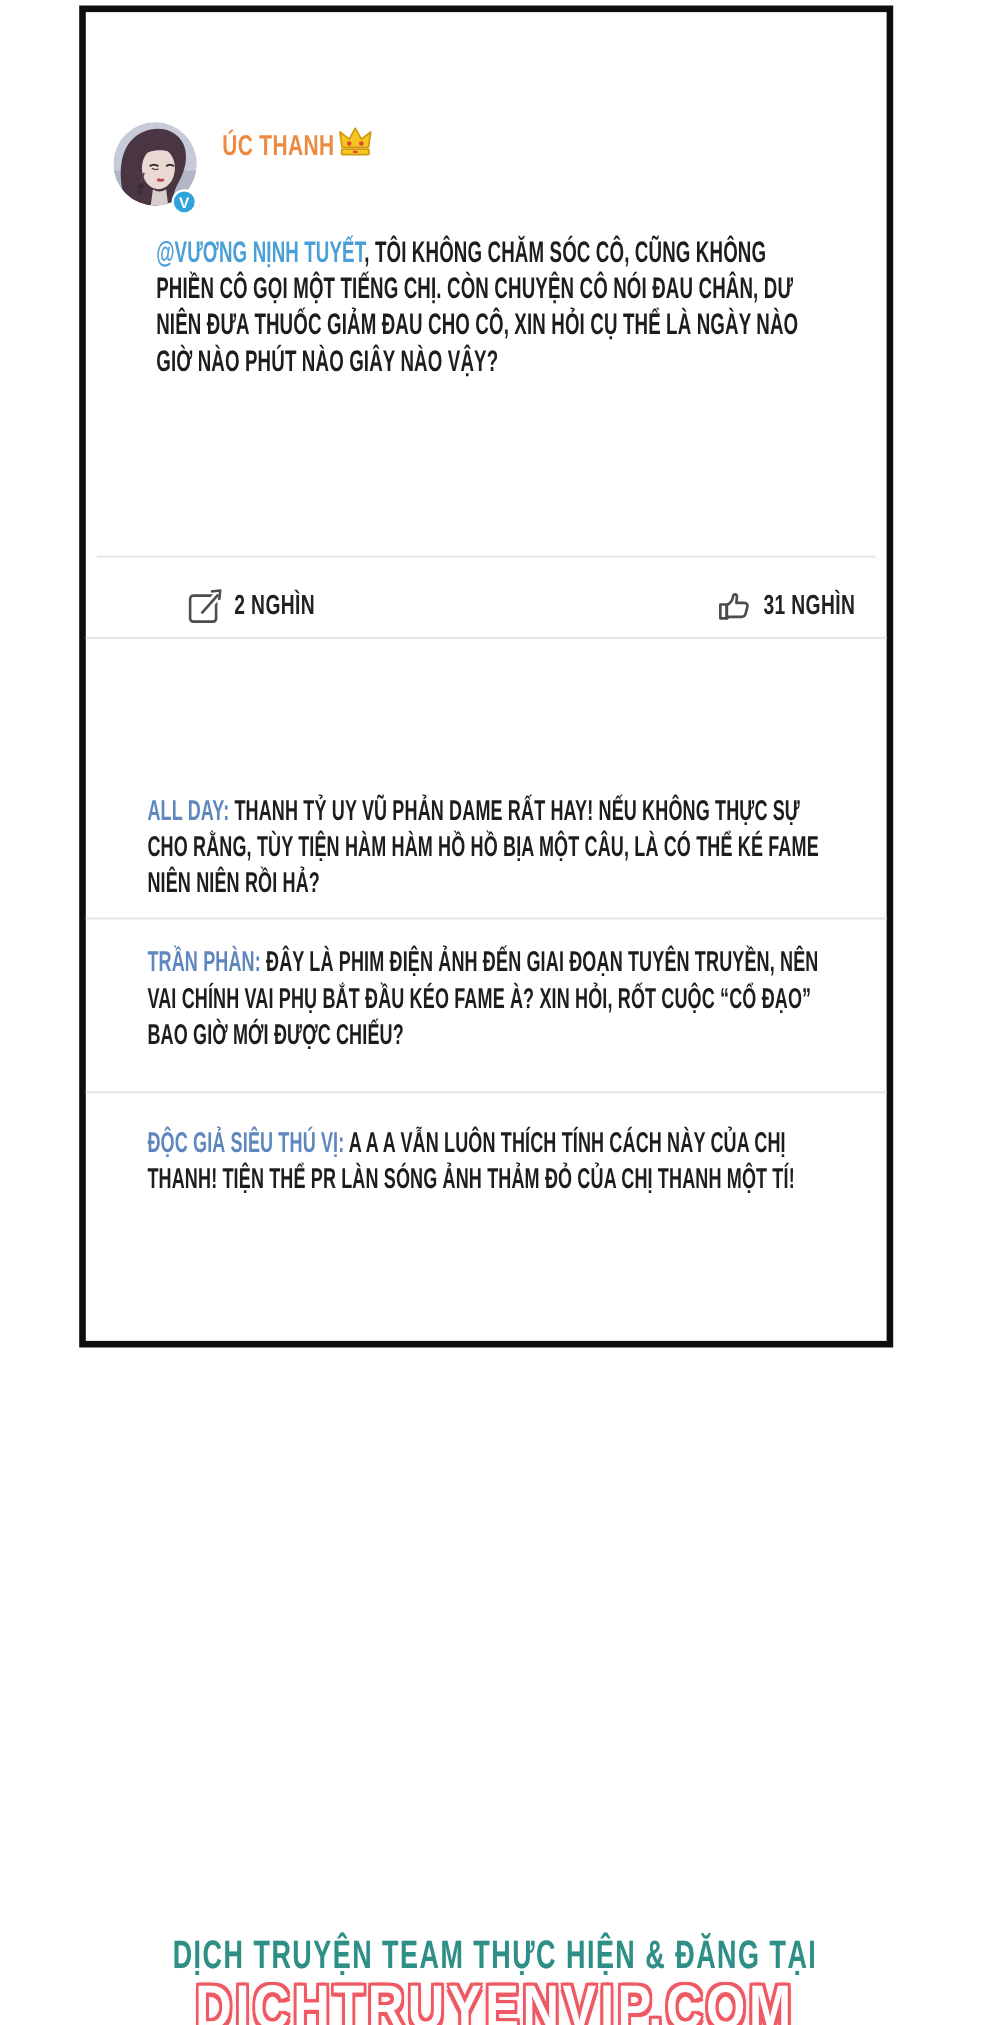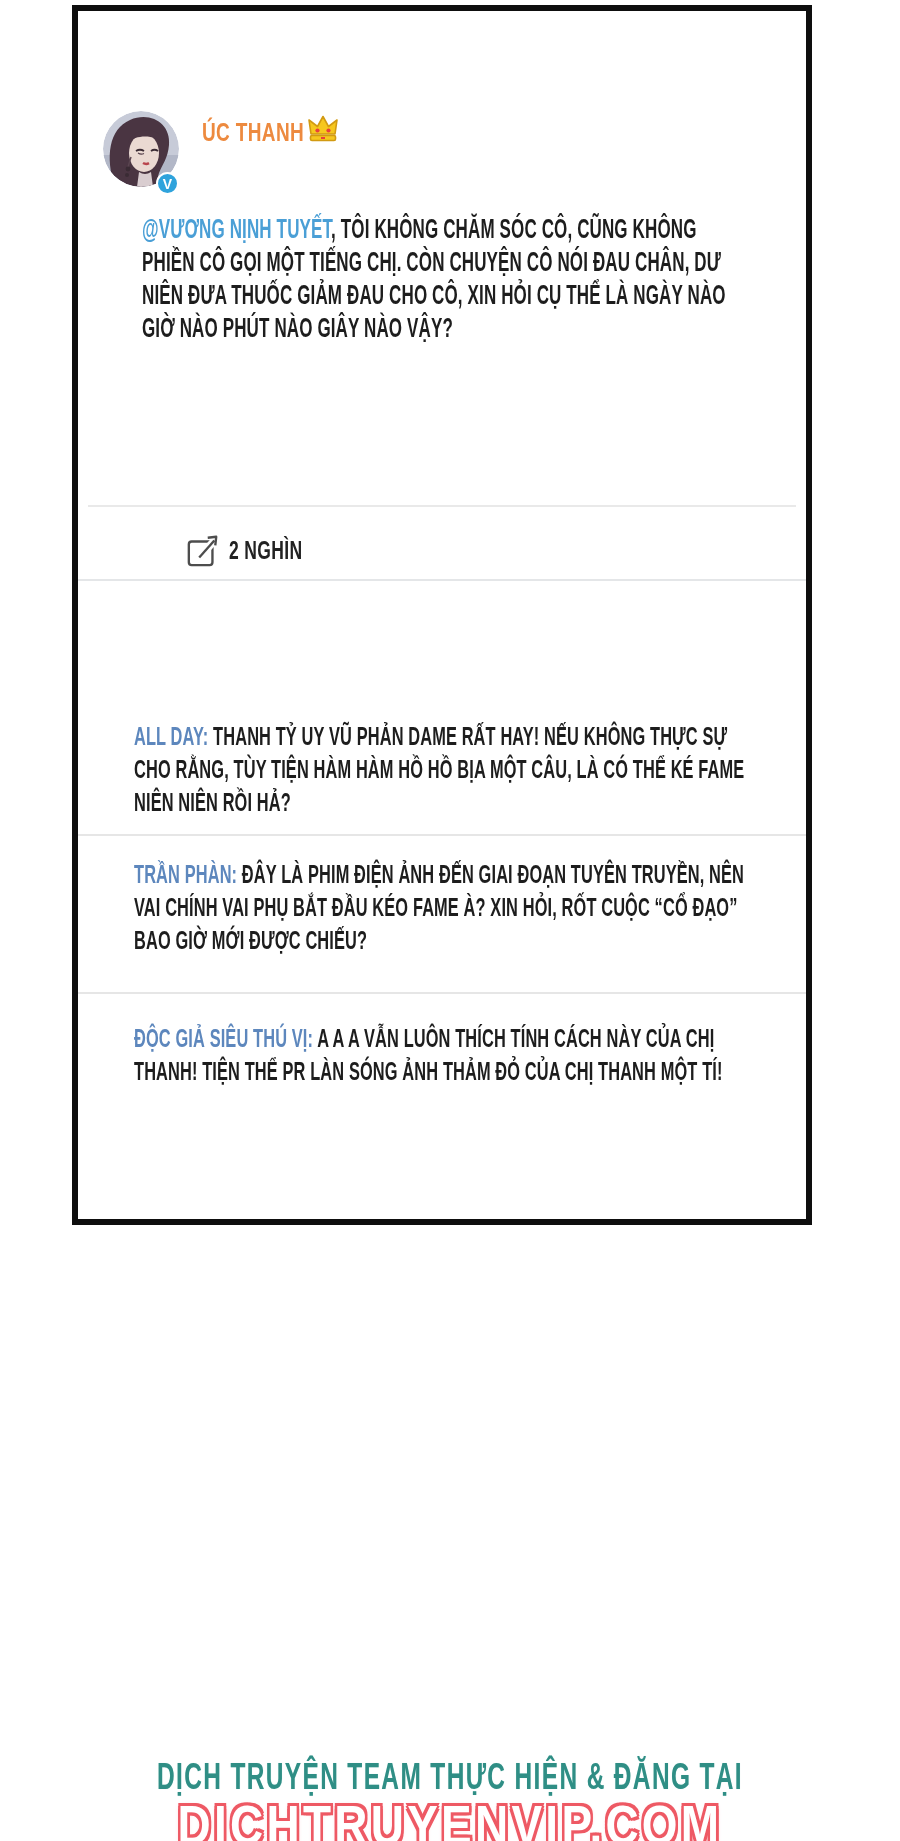--- a/index.html
+++ b/index.html
@@ -28,21 +28,21 @@
   .divider{position:absolute;height:2px;background:#e9e9e9;}
   .d1{left:10px;right:10px;top:494px;}
   .d2{left:0;right:0;top:568px;background:#e4e6e8;}
   .d3{left:0;right:0;top:823px;background:#e6e6e6;}
   .d4{left:0;right:0;top:981px;background:#e6e6e6;}
 
   .stat{position:absolute;top:518px;height:42px;display:flex;align-items:center;gap:9px;cursor:pointer;}
   .stat svg{display:block;}
   .slabel{font-size:25px;font-weight:700;color:#222;transform:scaleX(0.70);
     transform-origin:left center;white-space:nowrap;letter-spacing:.5px;}
-  .share{left:108px;} .cmt{left:330px;} .like{left:572px;}
+  .share{left:92px;} .cmt{left:330px;} .like{left:572px;}
 
   .comment{position:absolute;left:56px;width:1050px;font-size:26px;line-height:33px;font-weight:700;
     color:#1d1d1d;transform:scaleX(0.63);transform-origin:left top;white-space:pre-line;letter-spacing:.2px;}
   .cname{color:#5d87bd;}
   .c1{top:709px;} .c2{top:847px;} .c3{top:1011px;}
 
   
   .wm1{position:absolute;left:0;top:1756px;width:900px;text-align:center;font-size:36px;font-weight:700;
     color:#2f8e85;letter-spacing:2px;transform:scaleX(0.68);transform-origin:center top;white-space:nowrap;
     text-shadow:0 0 1px #bfe3de;}
@@ -107,20 +107,27 @@
       <svg width="34" height="36" viewBox="0 0 36 38">
         <rect x="3" y="10" width="25" height="25" rx="3" fill="none" stroke="#4d4d4d" stroke-width="2.5"></rect>
         <line x1="14" y1="27" x2="31" y2="8" stroke="#ffffff" stroke-width="8"></line>
         <line x1="14" y1="27" x2="30" y2="9" stroke="#4d4d4d" stroke-width="2.5"></line>
         <path d="M23 6 L32 5 L31 14" fill="none" stroke="#4d4d4d" stroke-width="2.5" stroke-linejoin="round"></path>
       </svg>
       <span class="slabel">2 NGHÌN</span>
     </div>
 
 
+    <div class="stat like">
+      <svg width="35" height="36" viewBox="0 0 36 37">
+        <path d="M11 31 V18.5 C14.2 17.3 16.4 14.2 17 10 C17.3 7.8 20.6 8.2 20.5 10.6 L20 16.5 H27.5 C29.4 16.5 30.8 18.3 30.3 20.1 L28.6 26.7 C28.2 28.4 26.7 29.6 25 29.6 H13 Z" fill="none" stroke="#4d4d4d" stroke-width="2.5" stroke-linejoin="round"></path>
+        <path d="M5 18 H11 V31 H5 Z" fill="none" stroke="#4d4d4d" stroke-width="2.5" stroke-linejoin="round"></path>
+      </svg>
+      <span class="slabel">31 NGHÌN</span>
+    </div>
 
     <div class="divider d2"></div>
 
     <div class="comment c1"><span class="cname">ALL DAY:</span><span> THANH TỶ UY VŨ PHẢN DAME RẤT HAY! NẾU KHÔNG THỰC SỰ
 CHO RẰNG, TÙY TIỆN HÀM HÀM HỒ HỒ BỊA MỘT CÂU, LÀ CÓ THỂ KÉ FAME
 NIÊN NIÊN RỒI HẢ?</span></div>
 
     <div class="divider d3"></div>
 
     <div class="comment c2"><span class="cname">TRẦN PHÀN:</span><span> ĐÂY LÀ PHIM ĐIỆN ẢNH ĐẾN GIAI ĐOẠN TUYÊN TRUYỀN, NÊN

